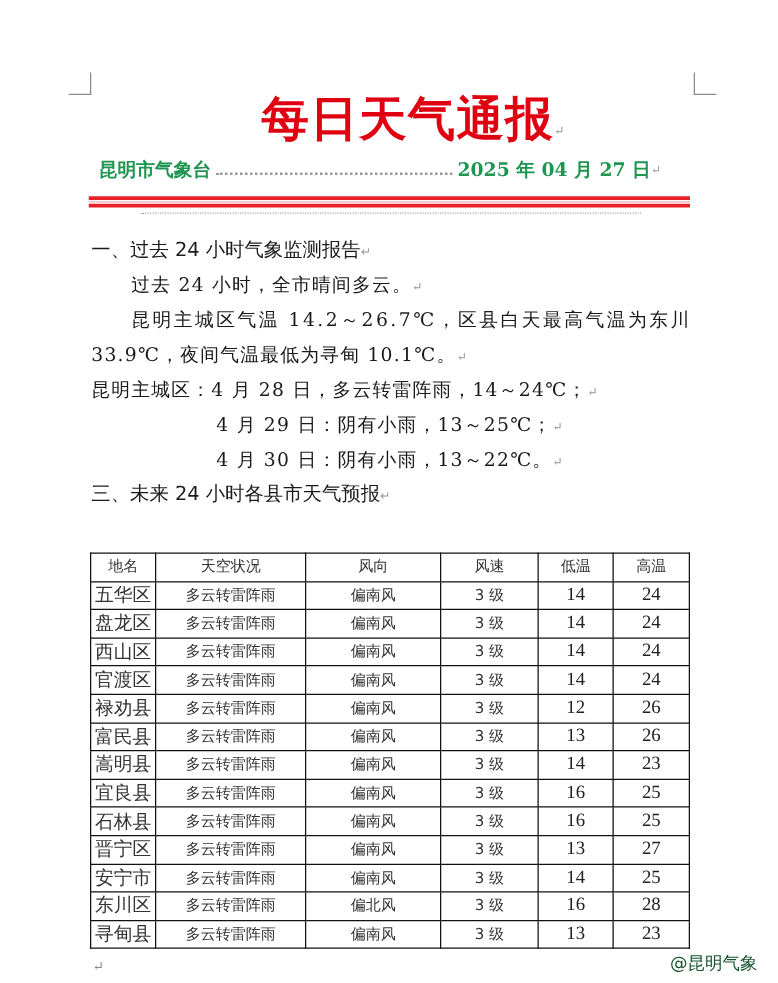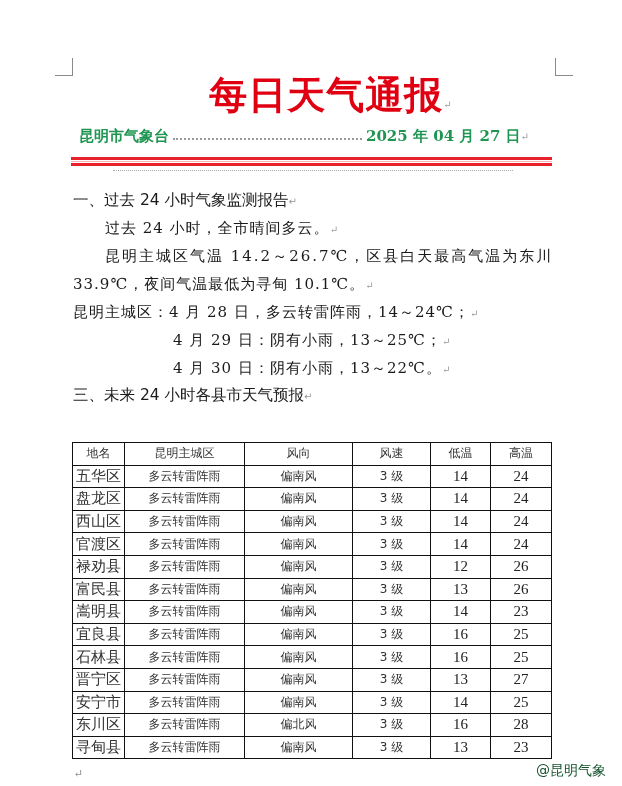--- a/index.html
+++ b/index.html
@@ -70,21 +70,21 @@
     <col style="width:52px">
       <col style="width:120px">
       <col style="width:108px">
     <col style="width:78px">
       <col style="width:60px">
       <col style="width:61px">
   </colgroup>
   <thead>
     <tr>
       <td>地名</td>
-      <td>昆明主城区</td>
+      <td>天空状况</td>
       <td>风向</td>
       <td>风速</td>
       <td>低温</td>
       <td>高温</td>
     </tr>
   </thead>
   <tbody id="tbody">
       <tr>
         <td class="name">五华区</td>
         <td>多云转雷阵雨</td>

